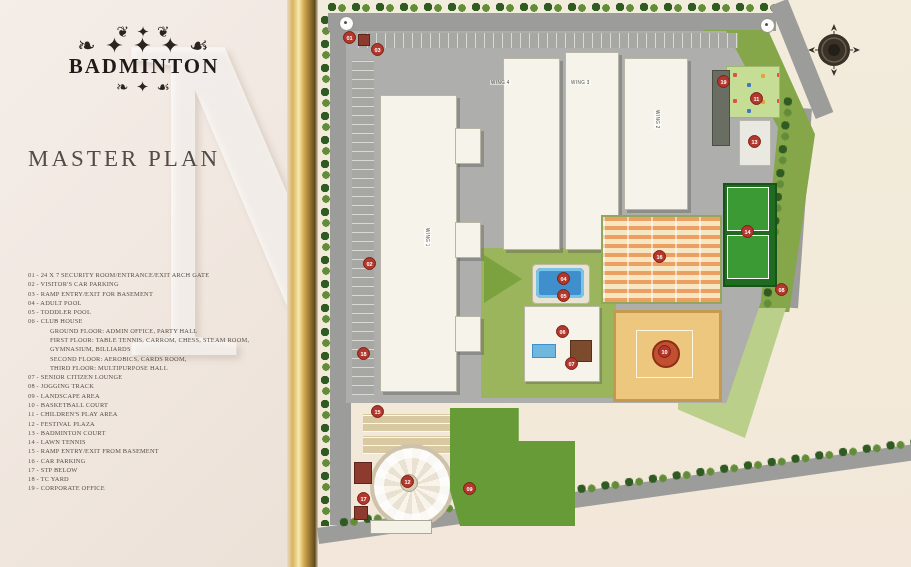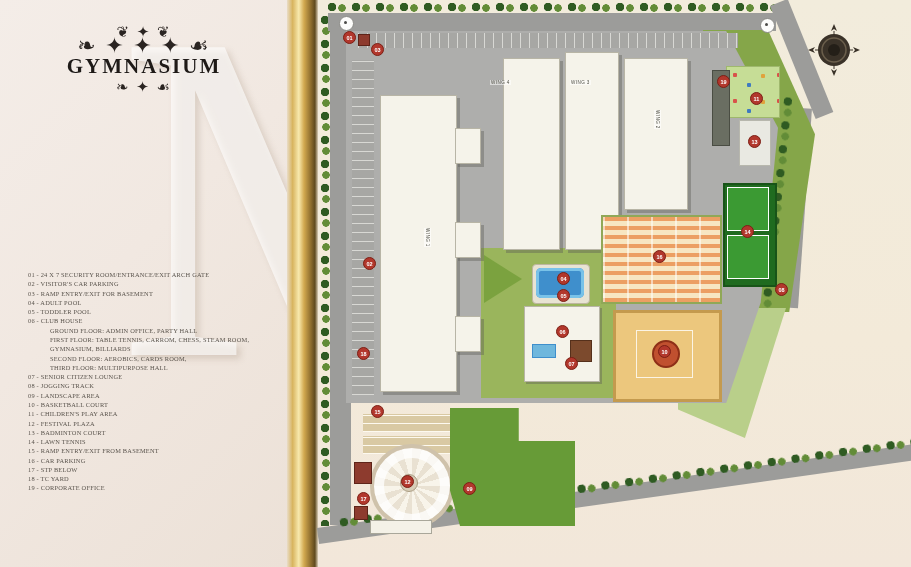--- a/index.html
+++ b/index.html
@@ -70,23 +70,24 @@
 </head>
 <body>
 
 <div id="stage">
 
   <div id="panel">
     <div id="watermark">M</div>
     <div id="logo">
       <div class="orn">❦ ✦ ❦</div>
       <div class="orn big">❧ ✦ ✦ ✦ ☙</div>
-      <div id="brand">GYMNASIUM</div>
+      <div id="brand">BADMINTON</div>
       <div class="orn">❧ ✦ ☙</div>
     </div>
+    <div id="title">MASTER PLAN</div>
     <div id="legend">
         <div class="lg-row">01 - 24 X 7 SECURITY ROOM/ENTRANCE/EXIT ARCH GATE</div>
         <div class="lg-row">02 - VISITOR'S CAR PARKING</div>
         <div class="lg-row">03 - RAMP ENTRY/EXIT FOR BASEMENT</div>
         <div class="lg-row">04 - ADULT POOL</div>
         <div class="lg-row">05 - TODDLER POOL</div>
         <div class="lg-row">06 - CLUB HOUSE</div>
         <div class="lg-sub">GROUND FLOOR: ADMIN OFFICE, PARTY HALL</div>
         <div class="lg-sub">FIRST FLOOR: TABLE TENNIS, CARROM, CHESS, STEAM ROOM,</div>
         <div class="lg-sub">GYMNASIUM, BILLIARDS</div>

